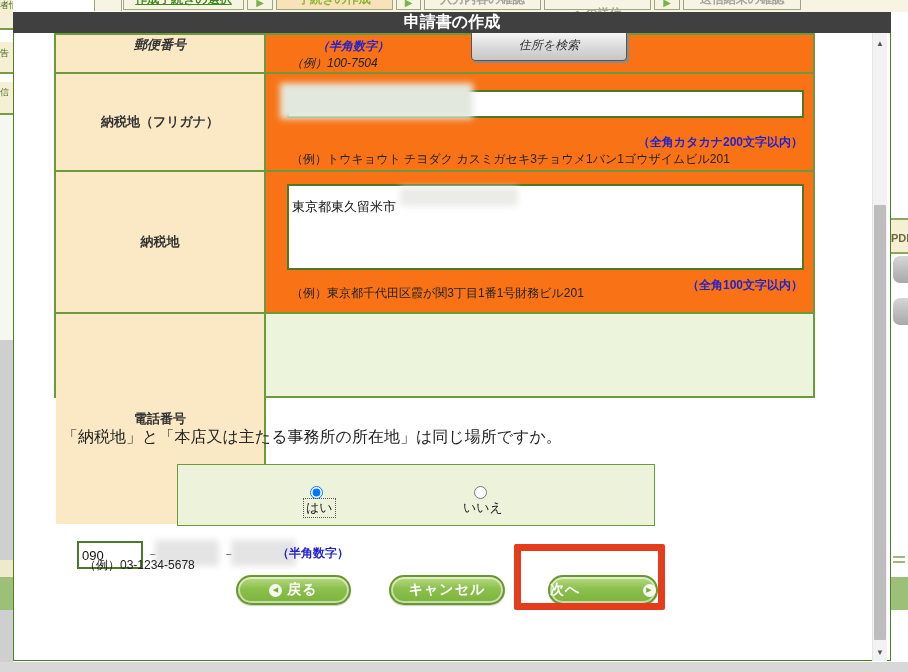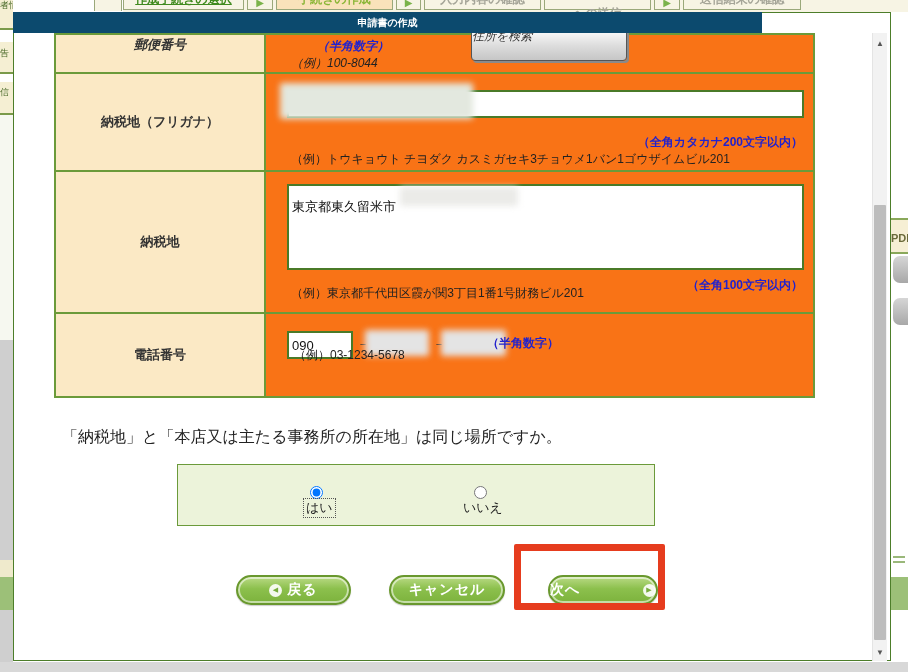--- a/index.html
+++ b/index.html
@@ -33,40 +33,40 @@
   .pdf-strip{left:891px;top:218px;width:17px;height:36px;background:#f6efd4;border-top:2px solid #8aa85a;
        border-bottom:2px solid #8aa85a;box-sizing:border-box;overflow:hidden;}
   .pdf-strip span{font-size:11px;font-weight:bold;color:#6a6a3a;position:relative;top:8px;left:0;}
   .gray-pill{left:893px;width:15px;height:27px;background:linear-gradient(#d6d6d6,#a8a8a8);border-radius:7px 0 0 7px;}
   .green-dash{left:893px;top:556px;width:12px;height:2px;background:#9ab87a;}
   .green-dash2{left:893px;top:561px;width:12px;height:2px;background:#9ab87a;}
   .bottom-strip{left:0;top:662px;width:908px;height:10px;background:#d8d8d8;}
 
   
   .modal{left:13px;top:12px;width:878px;height:649px;background:#ffffff;border:1px solid #4d7e2a;box-sizing:border-box;}
-  .modal-header{left:13px;top:12px;width:749px;height:21px;background:#0c4a6e;z-index:6;
-       display:flex;align-items:center;justify-content:center;color:#ffffff;font-size:10px;font-weight:bold;}
+  .modal-header{left:13px;top:12px;width:878px;height:21px;background:#404040;z-index:6;
+       display:flex;align-items:center;justify-content:center;color:#ffffff;font-size:16px;font-weight:bold;}
 
   
   .ftable{left:54px;top:33px;width:761px;background:#ecf4dc;border:2px solid #6b9a3a;box-sizing:border-box;}
   .frow{display:flex;border-top:2px solid #6b9a3a;}
   .frow.first{border-top:none;font-style:italic;}
   .fl{width:210px;flex:0 0 210px;background:#fbe9c5;border-right:2px solid #6b9a3a;box-sizing:border-box;
       display:flex;align-items:center;justify-content:center;font-size:13px;font-weight:bold;color:#333333;}
   .fl.top{align-items:flex-start;padding-top:1px;}
   .fv{flex:1;position:relative;background:#f97316;}
   .blue{color:#2222cd;font-size:12px;font-weight:bold;white-space:nowrap;}
   .ex{color:#222222;font-size:12px;white-space:nowrap;}
   .inbox{background:#ffffff;border:2px solid #4a7a28;box-sizing:border-box;font-size:13px;color:#111111;
       font-family:"Liberation Sans","DejaVu Sans",sans-serif;padding:12px 3px;resize:none;}
   .blur{filter:blur(3px);border-radius:2px;}
 
   .search-btn{left:205px;top:-7px;width:156px;height:33px;background:linear-gradient(#fefefe,#dcdcdc 55%,#c6c6c6);
       border:1px solid #555555;border-radius:4px;box-shadow:2px 2px 0 #8a8a8a;box-sizing:border-box;
-      display:flex;align-items:flex-end;justify-content:flex-start;font-size:12px;color:#333333;padding-bottom:15px;z-index:1;}
+      display:flex;align-items:flex-end;justify-content:center;font-size:12px;color:#333333;padding-bottom:6px;z-index:1;}
 
   
   .question{left:62px;top:427px;font-size:16px;color:#222222;white-space:nowrap;}
   .radio-panel{left:177px;top:464px;width:478px;height:62px;background:#ecf3da;border:1px solid #6b9a3a;box-sizing:border-box;}
   .radio-item{position:absolute;display:flex;align-items:center;font-size:13px;color:#222222;flex-direction:column;}
   .radio-item input{margin:0 5px 0 0;}
   .focus-label{outline:1px dotted #555555;padding:0 2px;}
 
   
   .gbtn{height:30px;border-radius:15px;border:2px solid #69982e;box-sizing:border-box;
@@ -144,21 +144,21 @@
 
   <div class="abs ftable">
 
     <div class="frow first" style="height:37px;">
       <div class="fl top">郵便番号</div>
       <div class="fv">
         <span class="abs blue" style="left:51px;top:3px;">（半角数字）</span>
         <div class="abs search-btn">
           <span>住所を検索</span>
         </div>
-        <span class="abs ex" style="left:25px;top:20px;">（例）100-8044</span>
+        <span class="abs ex" style="left:25px;top:20px;">（例）100-7504</span>
       </div>
     </div>
 
     <div class="frow" style="height:96px;">
       <div class="fl">納税地（フリガナ）</div>
       <div class="fv">
         <input class="abs inbox" style="left: 21px; top: 16px; width: 517px; height: 22px;" value="">
         <div class="abs blur" style="left:14px;top:9px;width:193px;height:36px;background:#e3e8df;"></div>
         <span class="abs blue" style="right:10px;top:60px;">（全角カタカナ200文字以内）</span>
         <span class="abs ex" style="left:25px;top:77px;">（例）トウキョウト チヨダク カスミガセキ3チョウメ1バン1ゴウザイムビル201</span>
@@ -168,21 +168,21 @@
     <div class="frow" style="height:140px;">
       <div class="fl">納税地</div>
       <div class="fv">
         <textarea class="abs inbox" style="left: 21px; top: 12px; width: 517px; height: 86px;">東京都東久留米市</textarea>
         <div class="abs blur" style="left:134px;top:15px;width:118px;height:19px;background:#ebebe8;"></div>
         <span class="abs blue" style="right:10px;top:105px;">（全角100文字以内）</span>
         <span class="abs ex" style="left:25px;top:113px;">（例）東京都千代田区霞が関3丁目1番1号財務ビル201</span>
       </div>
     </div>
 
-    <div class="frow" style="height:82px;">
+    <div class="frow" style="height:82px;flex-direction:column;">
       <div class="fl">電話番号</div>
       <div class="fv">
         <input class="abs inbox" style="left: 21px; top: 17px; width: 66px; height: 24px;" value="090">
         <span class="abs ex" style="left:91px;top:22px;">－</span>
         <div class="abs blur" style="left:99px;top:16px;width:64px;height:26px;background:#e4e4e4;"></div>
         <span class="abs ex" style="left:167px;top:22px;">－</span>
         <div class="abs blur" style="left:175px;top:16px;width:65px;height:26px;background:#e4e4e4;"></div>
         <span class="abs blue" style="left:221px;top:21px;">（半角数字）</span>
         <span class="abs ex" style="left:28px;top:33px;">（例）03-1234-5678</span>
       </div>

